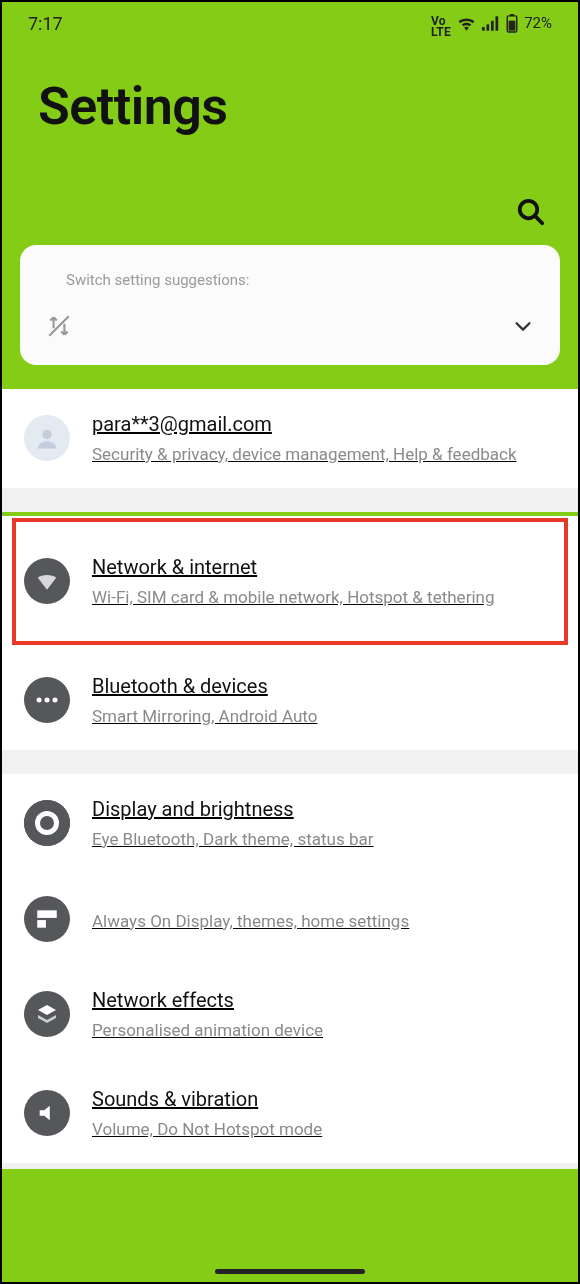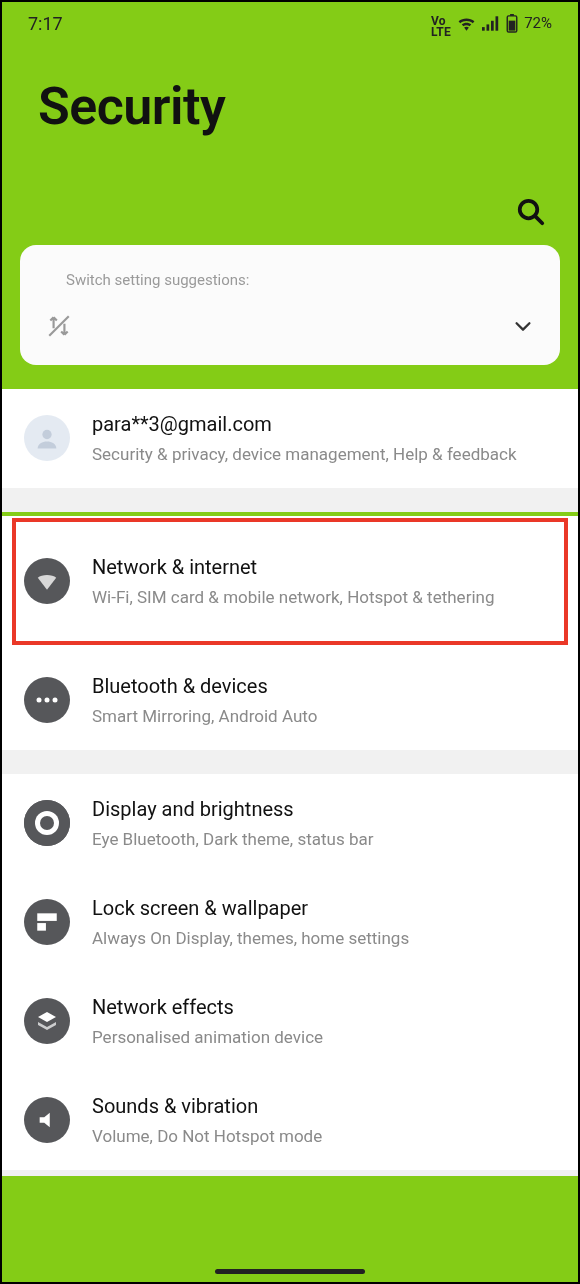--- a/index.html
+++ b/index.html
@@ -21,21 +21,21 @@
     .suggestion-row { display: flex; align-items: center; justify-content: space-between; }
     
     .group { background: #fff; }
     .gap { height: 24px; background: #f1f1f1; }
     
     .item { display: flex; align-items: center; padding: 22px 22px; min-height: 92px; gap: 22px; }
     .item.highlighted { outline: 4px solid #ea3828; outline-offset: -6px; margin: 4px 8px; border-radius: 2px; padding: 38px 14px; }
     .icon-wrap { width: 46px; height: 46px; border-radius: 50%; display: flex; align-items: center; justify-content: center; flex: 0 0 46px; }
     .icon-avatar { background: #e4eaf2; }
     .icon-dark { background: #56575a; }
-    .itxt { flex: 1; }
+    .itxt { flex: 1; text-decoration: underline; }
     .ititle { font-size: 20px; color: #111; line-height: 1.35; }
     .isub { font-size: 17px; color: #8a8a8a; margin-top: 5px; line-height: 1.35; }
     
     .nav-handle { position: absolute; bottom: 8px; left: 50%; transform: translateX(-50%); width: 150px; height: 5px; background: #222; border-radius: 3px; }
   </style>
 </head>
 <body>
 
 <div class="frame">
 
@@ -61,21 +61,21 @@
             <rect x="4" y="0" width="4" height="2" fill="#222"></rect>
             <rect x="1" y="2" width="10" height="17" rx="1.5" fill="none" stroke="#222" stroke-width="1.5"></rect>
             <rect x="2.5" y="7" width="7" height="10.5" fill="#222"></rect>
           </svg>
       </span>
       <span>72%</span>
     </div>
   </div>
 
   <div class="header">
-    <h1>Security</h1>
+    <h1>Settings</h1>
   </div>
 
   <div class="search-row">
     <span class="search-btn">
       <svg width="30" height="30" viewBox="0 0 24 24">
           <circle cx="10" cy="10" r="7" fill="none" stroke="#111" stroke-width="3"></circle>
           <line x1="15.5" y1="15.5" x2="21" y2="21" stroke="#111" stroke-width="3" stroke-linecap="round"></line>
         </svg>
     </span>
   </div>
@@ -162,21 +162,20 @@
 
     <div class="item">
       <div class="icon-wrap icon-dark">
         <svg width="26" height="26" viewBox="0 0 24 24">
             <rect x="3" y="4" width="18" height="7" fill="#fff"></rect>
             <rect x="3" y="13" width="8" height="7" fill="#fff"></rect>
             <rect x="13" y="13" width="8" height="7" fill="#fff" opacity="0"></rect>
           </svg>
       </div>
       <div class="itxt">
-        <div class="ititle">Lock screen &amp; wallpaper</div>
         <div class="isub">Always On Display, themes, home settings</div>
       </div>
     </div>
 
     <div class="item">
       <div class="icon-wrap icon-dark">
         <svg width="24" height="24" viewBox="0 0 24 24">
             <path fill="#fff" d="M12 3l9 5-9 5-9-5 9-5z"></path>
             <path fill="#fff" opacity="0.7" d="M3 13l9 5 9-5v3l-9 5-9-5v-3z"></path>
           </svg>

